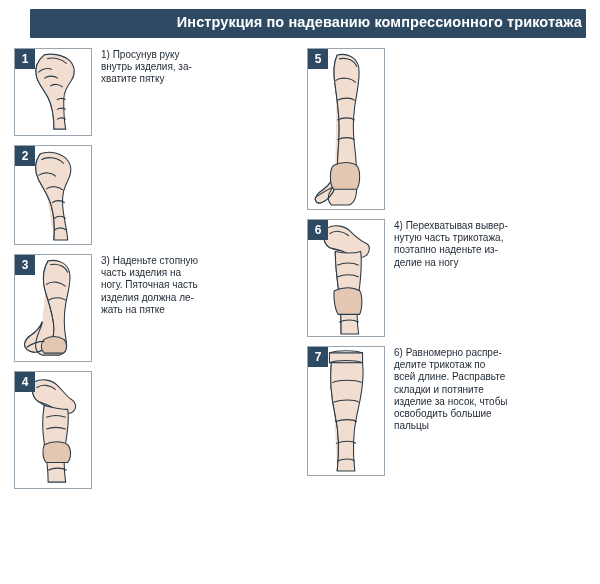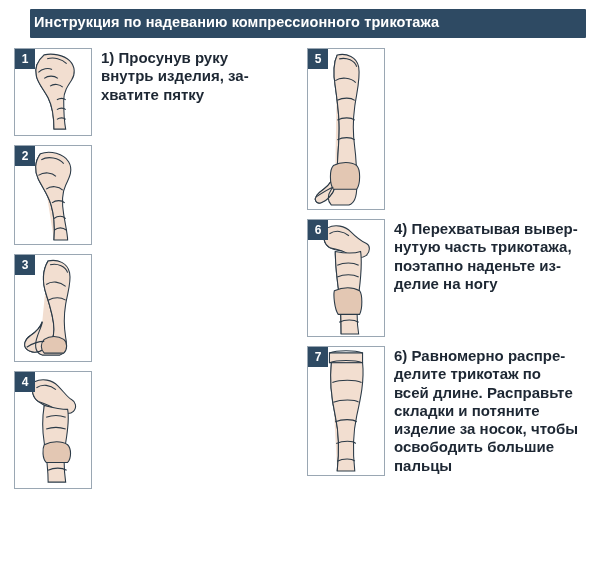--- a/index.html
+++ b/index.html
@@ -19,21 +19,21 @@
     width: 600px;
     height: 584px;
     box-sizing: border-box;
     padding: 0 14px;
   }
   
   .title-bar {
     margin: 9px 0 10px 16px;
     background: #2e4a63;
     color: #ffffff;
-    text-align: left;
+    text-align: right;
     font-size: 14.5px;
     font-weight: bold;
     letter-spacing: 0.1px;
     padding: 6px 4px 7px 4px;
     border-radius: 1px;
     line-height: 1.1;
   }
   
   .columns {
     display: flex;
@@ -69,26 +69,25 @@
     width: 20px;
     height: 20px;
     background: #2e4a63;
     color: #fff;
     font-size: 12px;
     font-weight: bold;
     line-height: 20px;
     text-align: center;
   }
   .caption {
-    font-size: 15px;
+    font-size: 10px;
     line-height: 1.22;
     padding-top: 1px;
     white-space: pre-line;
     flex: 1 1 auto;
-    font-weight: bold;
   }
   
   .h1 { height: 88px; }
   .h2 { height: 100px; }
   .h3 { height: 108px; }
   .h4 { height: 118px; }
   .h5 { height: 162px; }
   .h6 { height: 118px; }
   .h7 { height: 130px; }
 </style>
@@ -151,20 +150,25 @@
               <path d="M34 6 C44 4 54 8 56 18 C58 28 54 38 52 50 C50 62 50 72 52 84 C54 94 52 100 46 102 L28 102 C22 100 20 94 22 86 C24 78 28 72 28 68 C26 74 22 78 16 82 C10 86 8 92 12 96 C16 100 24 100 30 96 C36 92 40 86 40 76 C40 64 36 52 32 40 C28 28 28 16 34 6 Z" fill="#f2ded0"></path>
               <path d="M30 86 C36 82 44 82 50 86 C54 89 54 96 50 100 L30 100 C26 96 26 90 30 86 Z" fill="#e3c7b3"></path>
               <path d="M36 10 C44 8 52 12 54 18"></path>
               <path d="M32 30 C38 26 46 27 52 32"></path>
               <path d="M34 46 C40 43 47 43 52 46"></path>
               <path d="M12 94 C18 90 24 88 30 88"></path>
             </g>
           </svg>
           <div class="badge">3</div>
         </div>
+        <div class="caption">3) Наденьте стопную
+часть изделия на
+ногу. Пяточная часть
+изделия должна ле-
+жать на пятке</div>
       </div>
 
       <div class="step">
         <div class="thumb h4">
           <svg viewBox="0 0 78 118" preserveAspectRatio="none">
             <g fill="none" stroke="#2b3a47" stroke-width="1.1">
               <path d="M20 10 C16 18 18 26 24 30 C32 36 40 38 48 36" fill="#f2ded0"></path>
               <path d="M20 10 C28 6 38 8 44 14 C50 20 54 26 58 28 C62 30 64 36 60 40 C56 44 48 42 42 38 C36 34 30 32 24 30 C18 26 16 18 20 10 Z" fill="#f2ded0"></path>
               <path d="M30 34 C30 48 32 60 34 72 C36 84 38 96 38 110" fill="#f2ded0"></path>
               <path d="M30 34 C38 36 48 38 54 38 C56 48 54 60 52 72 C50 84 50 98 52 112 L34 112 C34 98 32 84 30 72 C28 60 28 46 30 34 Z" fill="#f2ded0"></path>

